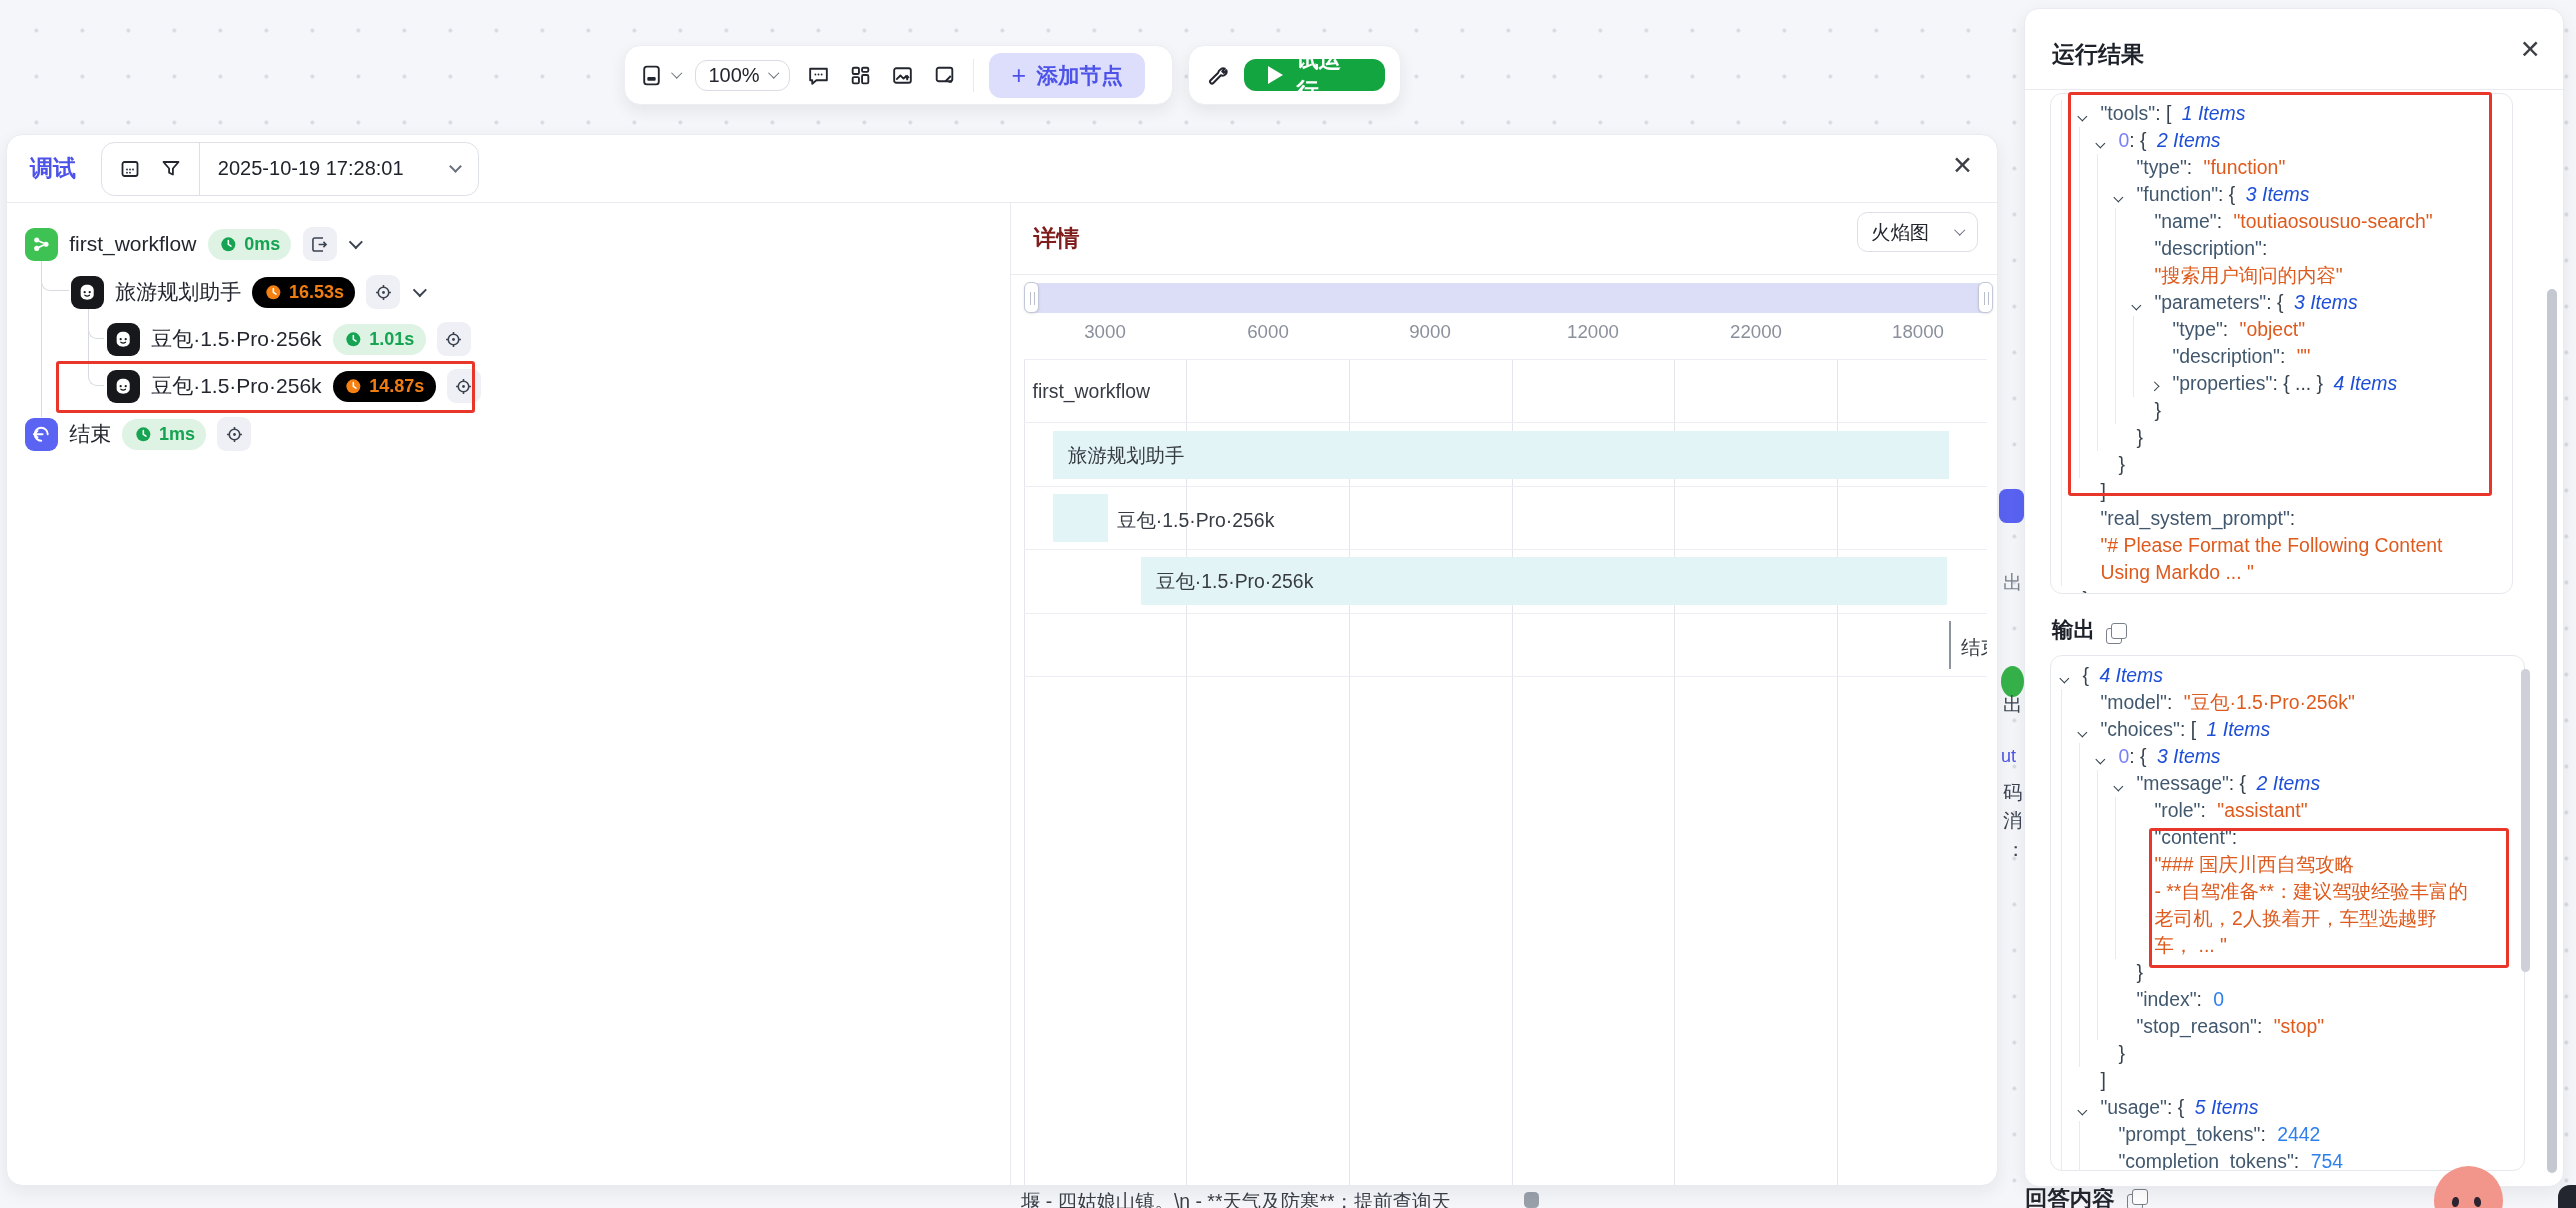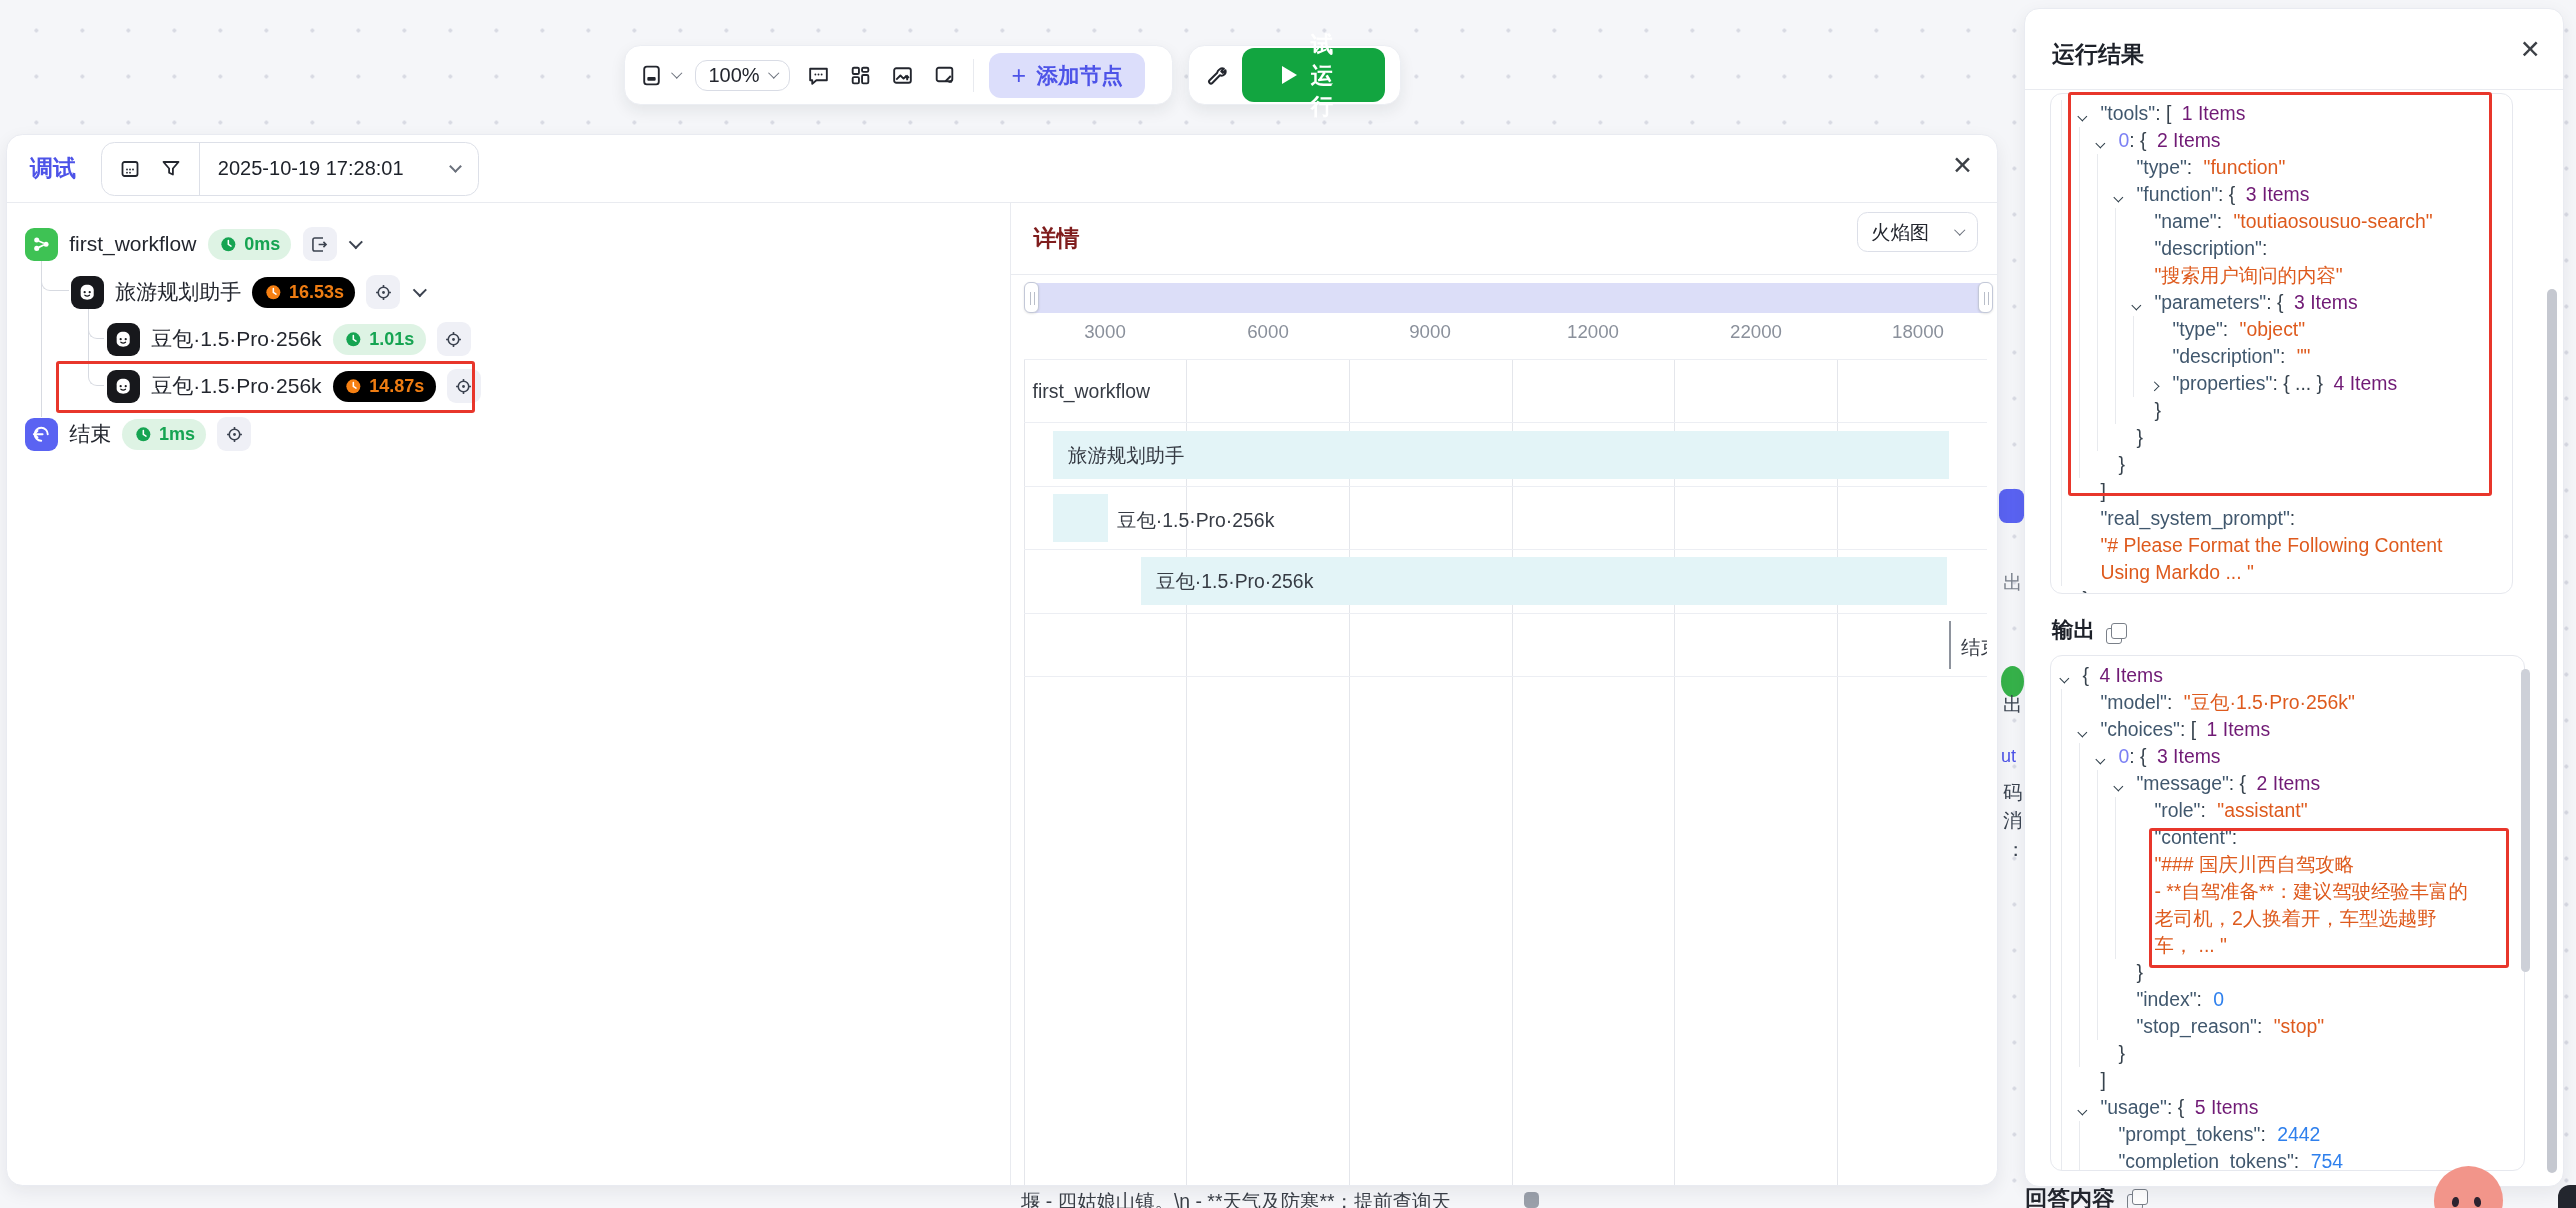--- a/index.html
+++ b/index.html
@@ -27,21 +27,21 @@
   #toolbar-run  { left:1188px; width:213px; padding:0 15px; gap:13.4px;}
   .tico { width:27px; height:27px; display:flex; align-items:center; justify-content:center; }
   .tico svg { width:25px; height:25px; }
   .zoom-select { display:flex; align-items:center; gap:10.4px; border:1.1px solid #d9dce5; border-radius:12px;
     height:31px; padding:0 12px; font-size:20px; color:#23262e; }
   .zoom-select .cvd,.mini-cv { width:7.5px; height:7.5px; border-width:1.9px; border-color:#6a707b; }
   .tb-divider { width:0.7px; height:33px; background:#e8eaef; }
   .add-node { background:#dcdefb; color:#4d53e8; border-radius:12px; height:45px; padding:0 22.4px;
     display:flex; align-items:center; gap:10.4px; font-size:21.6px; font-weight:600; cursor:pointer;}
   .add-node .plus { font-size:25px; font-weight:400; }
-  .run-btn { background:#12a540; color:#fff; border-radius:12px; height:54px; padding:0 40px;
+  .run-btn { background:#12a540; color:#fff; border-radius:12px; height:32px; padding:0 24px;
     display:flex; align-items:center; gap:13.4px; font-size:22.4px; font-weight:700; cursor:pointer; }
   .play { width:0; height:0; border-left:15px solid #fff; border-top:9px solid transparent;
     border-bottom:9px solid transparent; }
 
   
   #debug-panel { left:6px; top:134px; width:1992px; height:1052px; z-index:3; }
   #debug-header { position:absolute; left:0; top:0; right:0; height:67px; display:flex; align-items:center; }
   #debug-title { position:absolute; left:23px; font-size:23px; font-weight:700; color:#4d53e8; }
   #date-control { position:absolute; left:94px; top:6.7px; width:378px; height:54px; border:1.1px solid #dde0e8;
     border-radius:13.4px; display:flex; align-items:center; }
@@ -94,21 +94,21 @@
   #results-divider { top:80px; left:0; right:0;}
   .json-box { position:absolute; left:25px; width:463px; border:1.1px solid #e6e8ee; border-radius:12px;
     overflow:hidden; padding:6px 7.5px 0 10.4px; }
   #input-json-box { top:84px; height:501px; }
   #output-json-box { top:646px; height:516px; width:475px; }
   .jline { height:27px; display:flex; align-items:center; font-size:19.4px; white-space:pre; }
   .isp { display:inline-block; width:18px; height:27px; border-left:0.7px solid #e8eaee; flex:none;}
   .cbox { display:inline-block; width:21px; flex:none; cursor:pointer; }
   .cbox .cvd,.cbox .cvr { width:6.7px; height:6.7px; border-width:1.9px; border-color:#2e3e4a;}
   .jk { color:#40576d; } .js { color:#de5a1d; } .jn { color:#2f80ed; }
-  .jx { color:#7b80f4; } .ji { color:#701a75; margin-left:4.5px;} .jp { color:#37434e; }
+  .jx { color:#7b80f4; } .ji { color:#1d4ed8; font-style:italic; margin-left:4.5px;} .jp { color:#37434e; }
   .redbox { position:absolute; border:3.7px solid #e8362b; border-radius:3px; pointer-events:none; z-index:9;}
   #redbox-input { left:43px; top:83px; width:424px; height:404px; }
   #redbox-output { left:124px; top:819px; width:360px; height:140px; }
   #output-label-row { position:absolute; left:27px; top:606px; display:flex; align-items:flex-end; gap:10.4px;
     font-size:21.6px; font-weight:700; }
   .copy-ico { width:21px; height:21px; position:relative; cursor:pointer;}
   .copy-ico::before { content:""; position:absolute; left:0; bottom:0; width:14px; height:14px;
      border:1.9px solid #7a8089; border-radius:3px;}
   .copy-ico::after { content:""; position:absolute; right:0; top:0; width:14px; height:14px;
      border:1.9px solid #7a8089; border-radius:3px; background:#fff;}

